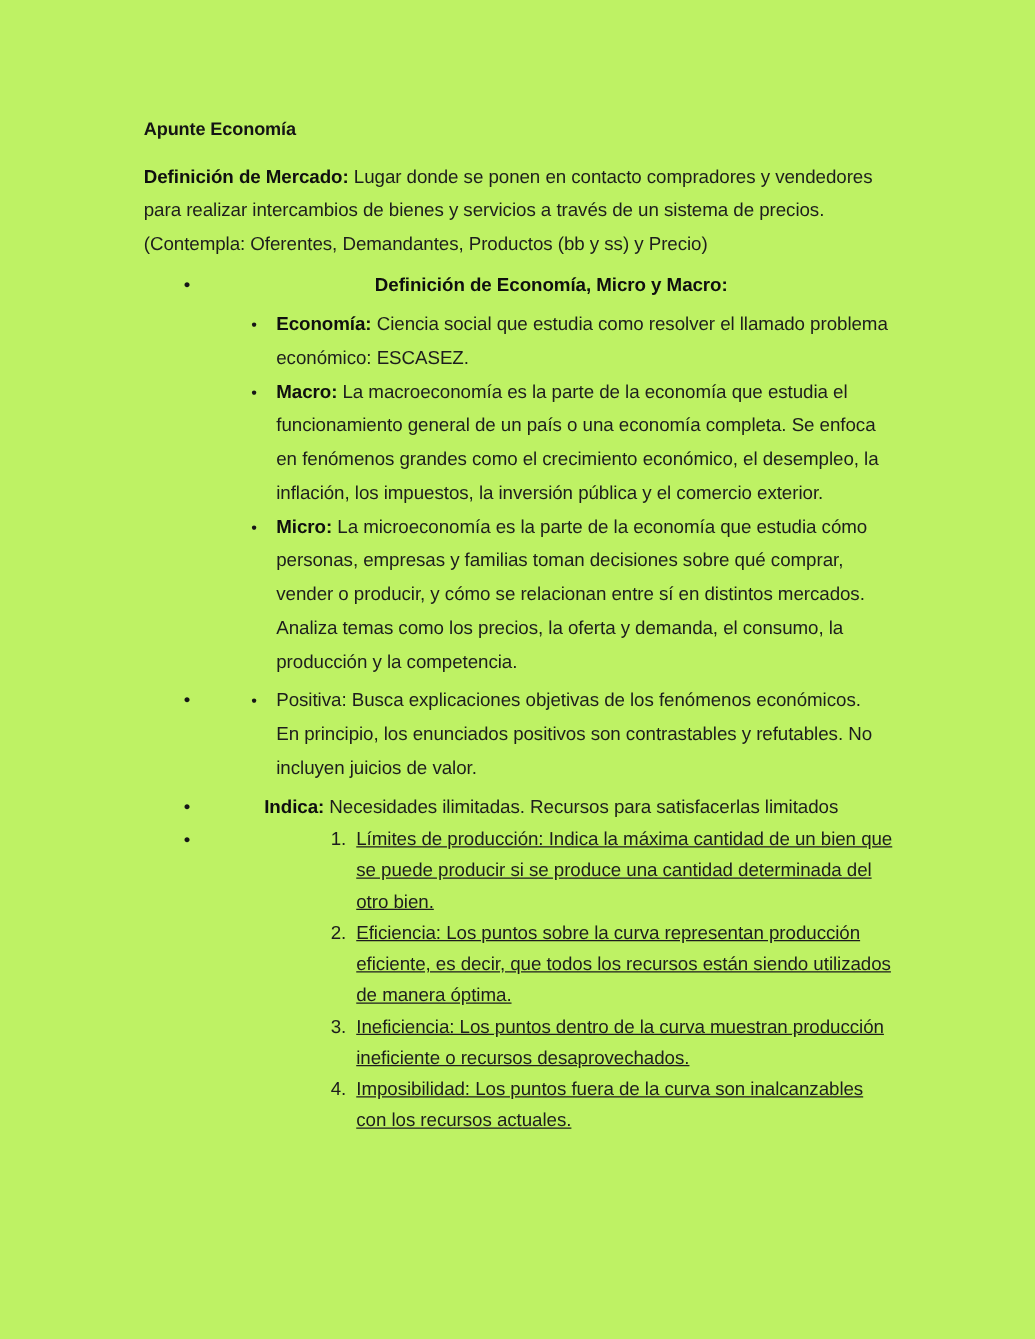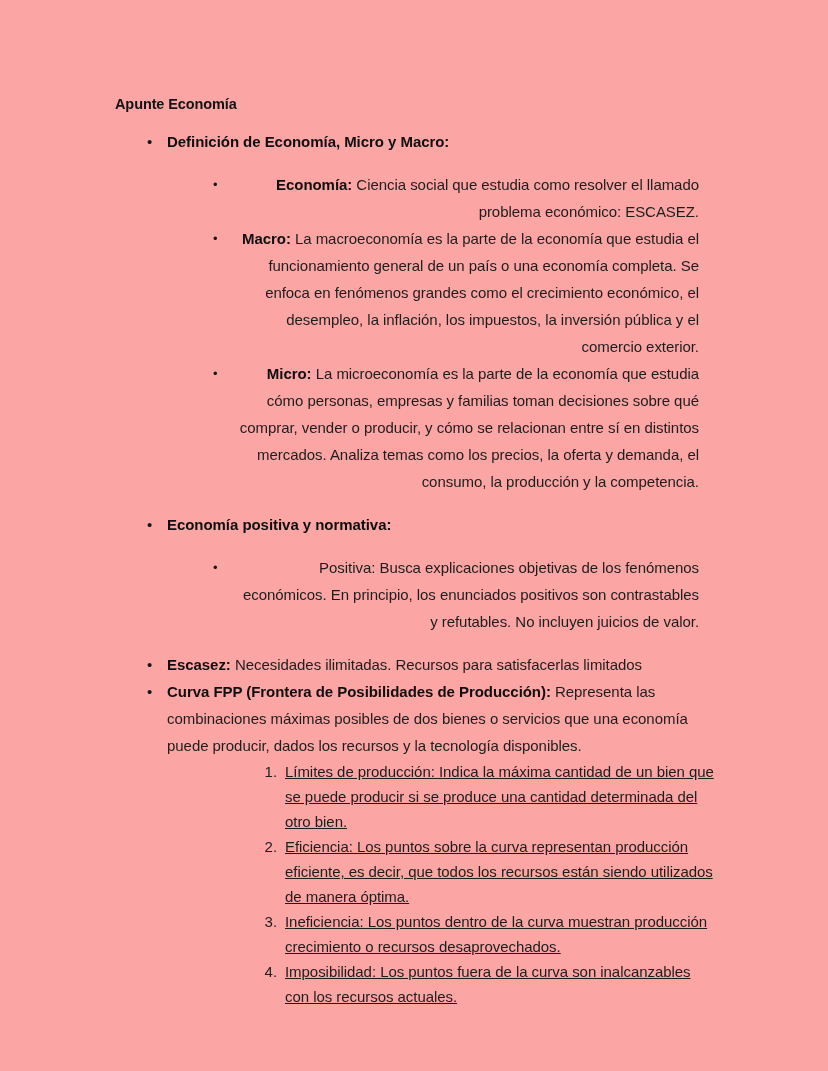--- a/index.html
+++ b/index.html
@@ -16,21 +16,21 @@
     font-family: "Liberation Sans", "DejaVu Sans", sans-serif;
     color: #1a1a1a;
     -webkit-font-smoothing: antialiased;
   }
 
   .page {
     position: absolute;
     left: 0; top: 0;
     width: 828px;
     height: 1071px;
-    background: #fca5a5;
+    background: #bef264;
     box-sizing: border-box;
     padding: 92px 113px 0 115px;
   }
 
   .doc-title {
     font-size: 14.5px;
     font-weight: 700;
     line-height: 1.75;
     letter-spacing: -0.1px;
     margin: 0 0 11px 0;
@@ -65,27 +65,27 @@
     position: absolute;
     left: 32px;
     top: 0;
     line-height: 27px;
     font-size: 15px;
     color: #161616;
   }
   ul.lvl1 > li > .txt {
     display: block;
     max-width: 551px;
+    text-align: center;
   }
 
   ul.lvl2 {
     list-style: none;
-    margin: 16px;
+    margin: 4px;
     padding: 0;
-    text-align: right;
   }
   ul.lvl2 > li {
     position: relative;
     padding-left: 50px;
     font-size: 15px;
     line-height: 27px;
     color: #1d1d1d;
     letter-spacing: -0.05px;
   }
   ul.lvl2 > li > .bullet {
@@ -135,20 +135,21 @@
 
   .bullet::before { content: "\2022"; }
 </style>
 </head>
 <body>
 
 <div class="page">
 
   <h1 class="doc-title">Apunte Economía</h1>
 
+  <p class="para"><b class="b">Definición de Mercado:</b><span> Lugar donde se ponen en contacto compradores y vendedores para realizar intercambios de bienes y servicios a través de un sistema de precios. (Contempla: Oferentes, Demandantes, Productos (bb y ss) y Precio)</span></p>
 
   <ul class="lvl1">
 
     <li>
       <span class="bullet"></span>
       <span class="txt"><b class="b">Definición de Economía, Micro y Macro:</b></span>
       <ul class="lvl2">
         <li>
           <span class="bullet"></span>
           <span class="txt"><b class="b">Economía:</b><span> Ciencia social que estudia como resolver el llamado problema económico: ESCASEZ.</span></span>
@@ -159,49 +160,47 @@
         </li>
         <li>
           <span class="bullet"></span>
           <span class="txt"><b class="b">Micro:</b><span> La microeconomía es la parte de la economía que estudia cómo personas, empresas y familias toman decisiones sobre qué comprar, vender o producir, y cómo se relacionan entre sí en distintos mercados. Analiza temas como los precios, la oferta y demanda, el consumo, la producción y la competencia.</span></span>
         </li>
       </ul>
     </li>
 
     <li>
       <span class="bullet"></span>
-      <span class="txt"><b class="b">Economía positiva y normativa:</b></span>
       <ul class="lvl2">
         <li>
           <span class="bullet"></span>
           <span class="txt">Positiva: Busca explicaciones objetivas de los fenómenos económicos. En principio, los enunciados positivos son contrastables y refutables. No incluyen juicios de valor.</span>
         </li>
       </ul>
     </li>
 
     <li>
       <span class="bullet"></span>
-      <span class="txt"><b class="b">Escasez:</b><span> Necesidades ilimitadas. Recursos para satisfacerlas limitados</span></span>
-    </li>
-
-    <li>
-      <span class="bullet"></span>
-      <span class="txt"><b class="b">Curva FPP (Frontera de Posibilidades de Producción):</b><span> Representa las combinaciones máximas posibles de dos bienes o servicios que una economía puede producir, dados los recursos y la tecnología disponibles.</span></span>
+      <span class="txt"><b class="b">Indica:</b><span> Necesidades ilimitadas. Recursos para satisfacerlas limitados</span></span>
+    </li>
+
+    <li>
+      <span class="bullet"></span>
       <ol class="lvl3">
         <li>
           <span class="num">1</span>
           <span class="txt">Límites de producción: Indica la máxima cantidad de un bien que se puede producir si se produce una cantidad determinada del otro bien.</span>
         </li>
         <li>
           <span class="num">2</span>
           <span class="txt">Eficiencia: Los puntos sobre la curva representan producción eficiente, es decir, que todos los recursos están siendo utilizados de manera óptima.</span>
         </li>
         <li>
           <span class="num">3</span>
-          <span class="txt">Ineficiencia: Los puntos dentro de la curva muestran producción crecimiento o recursos desaprovechados.</span>
+          <span class="txt">Ineficiencia: Los puntos dentro de la curva muestran producción ineficiente o recursos desaprovechados.</span>
         </li>
         <li>
           <span class="num">4</span>
           <span class="txt">Imposibilidad: Los puntos fuera de la curva son inalcanzables con los recursos actuales.</span>
         </li>
       </ol>
     </li>
 
   </ul>
 

